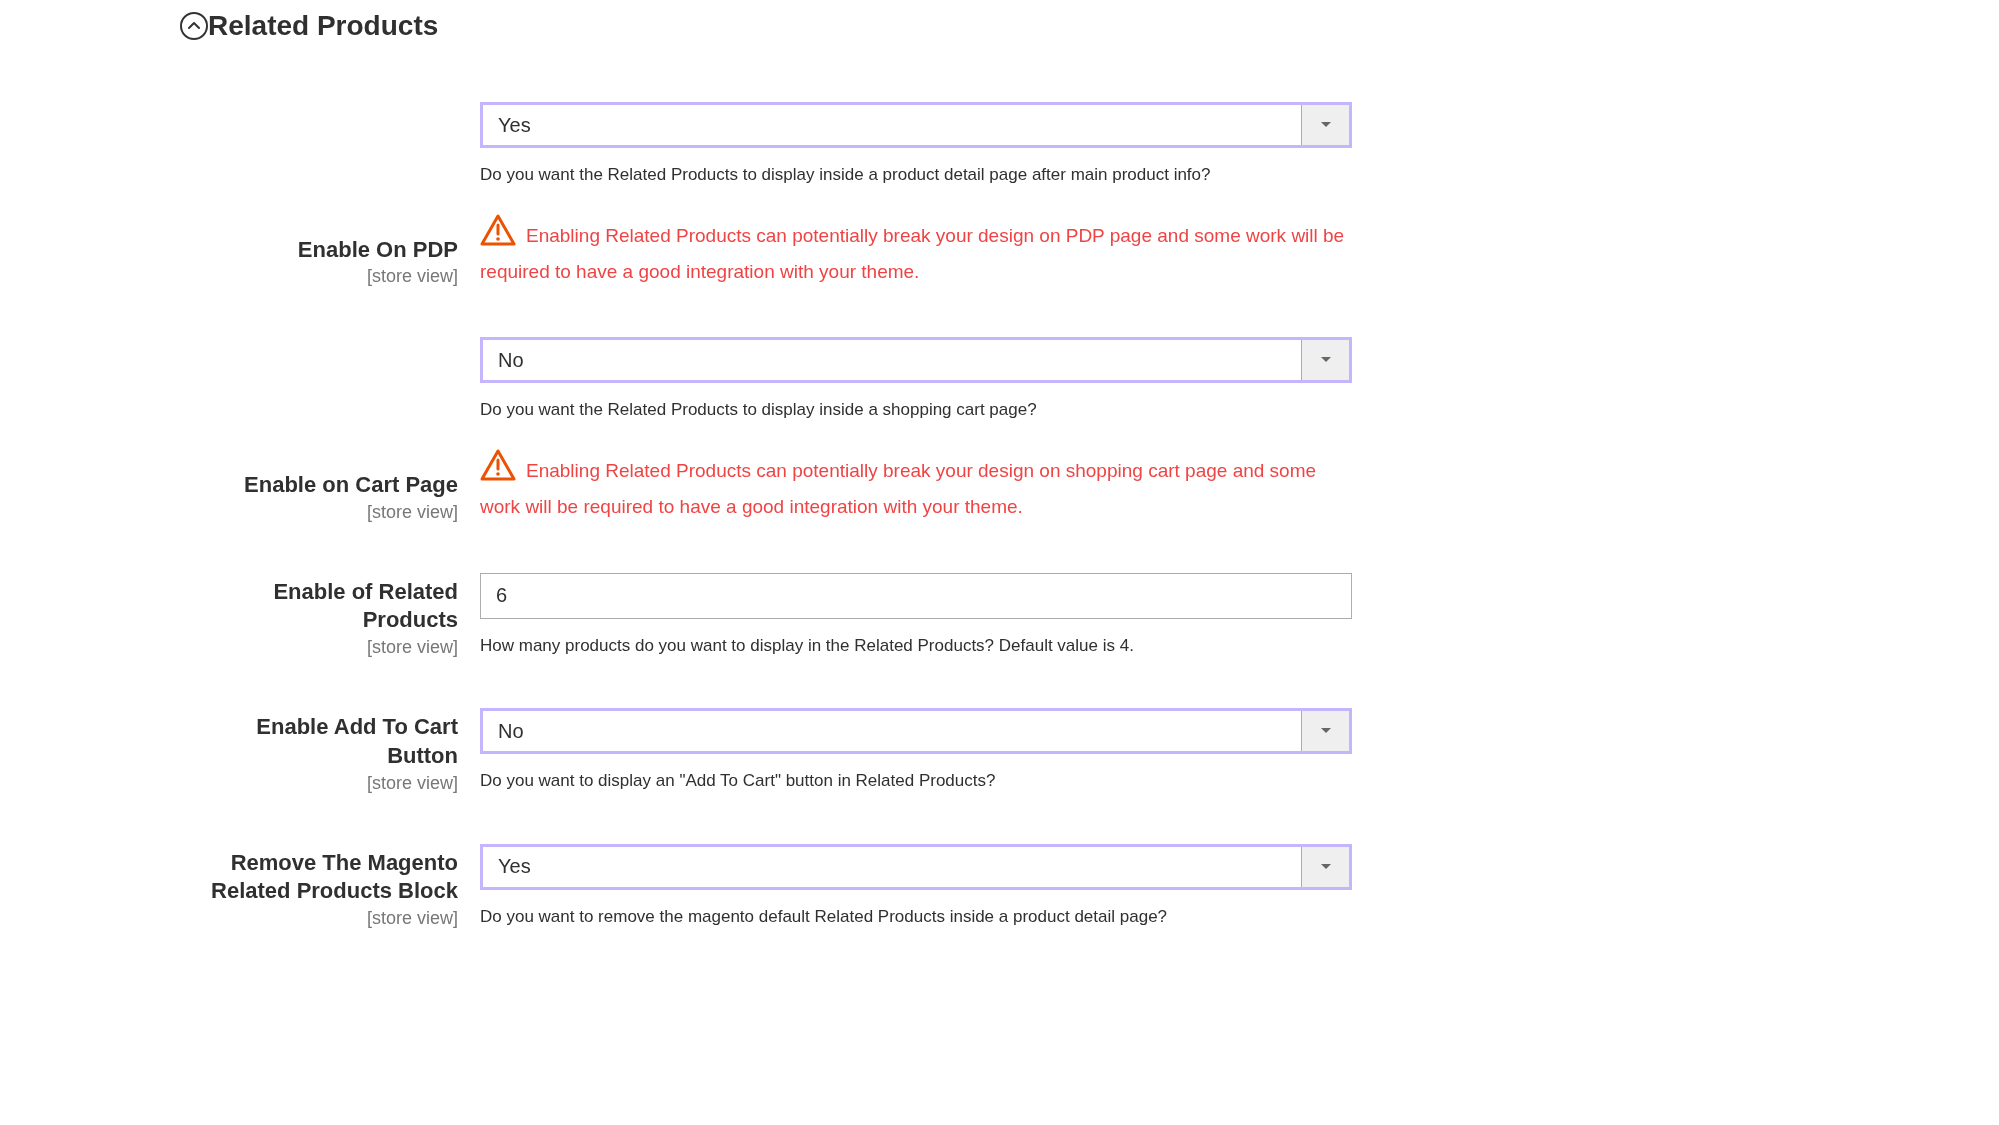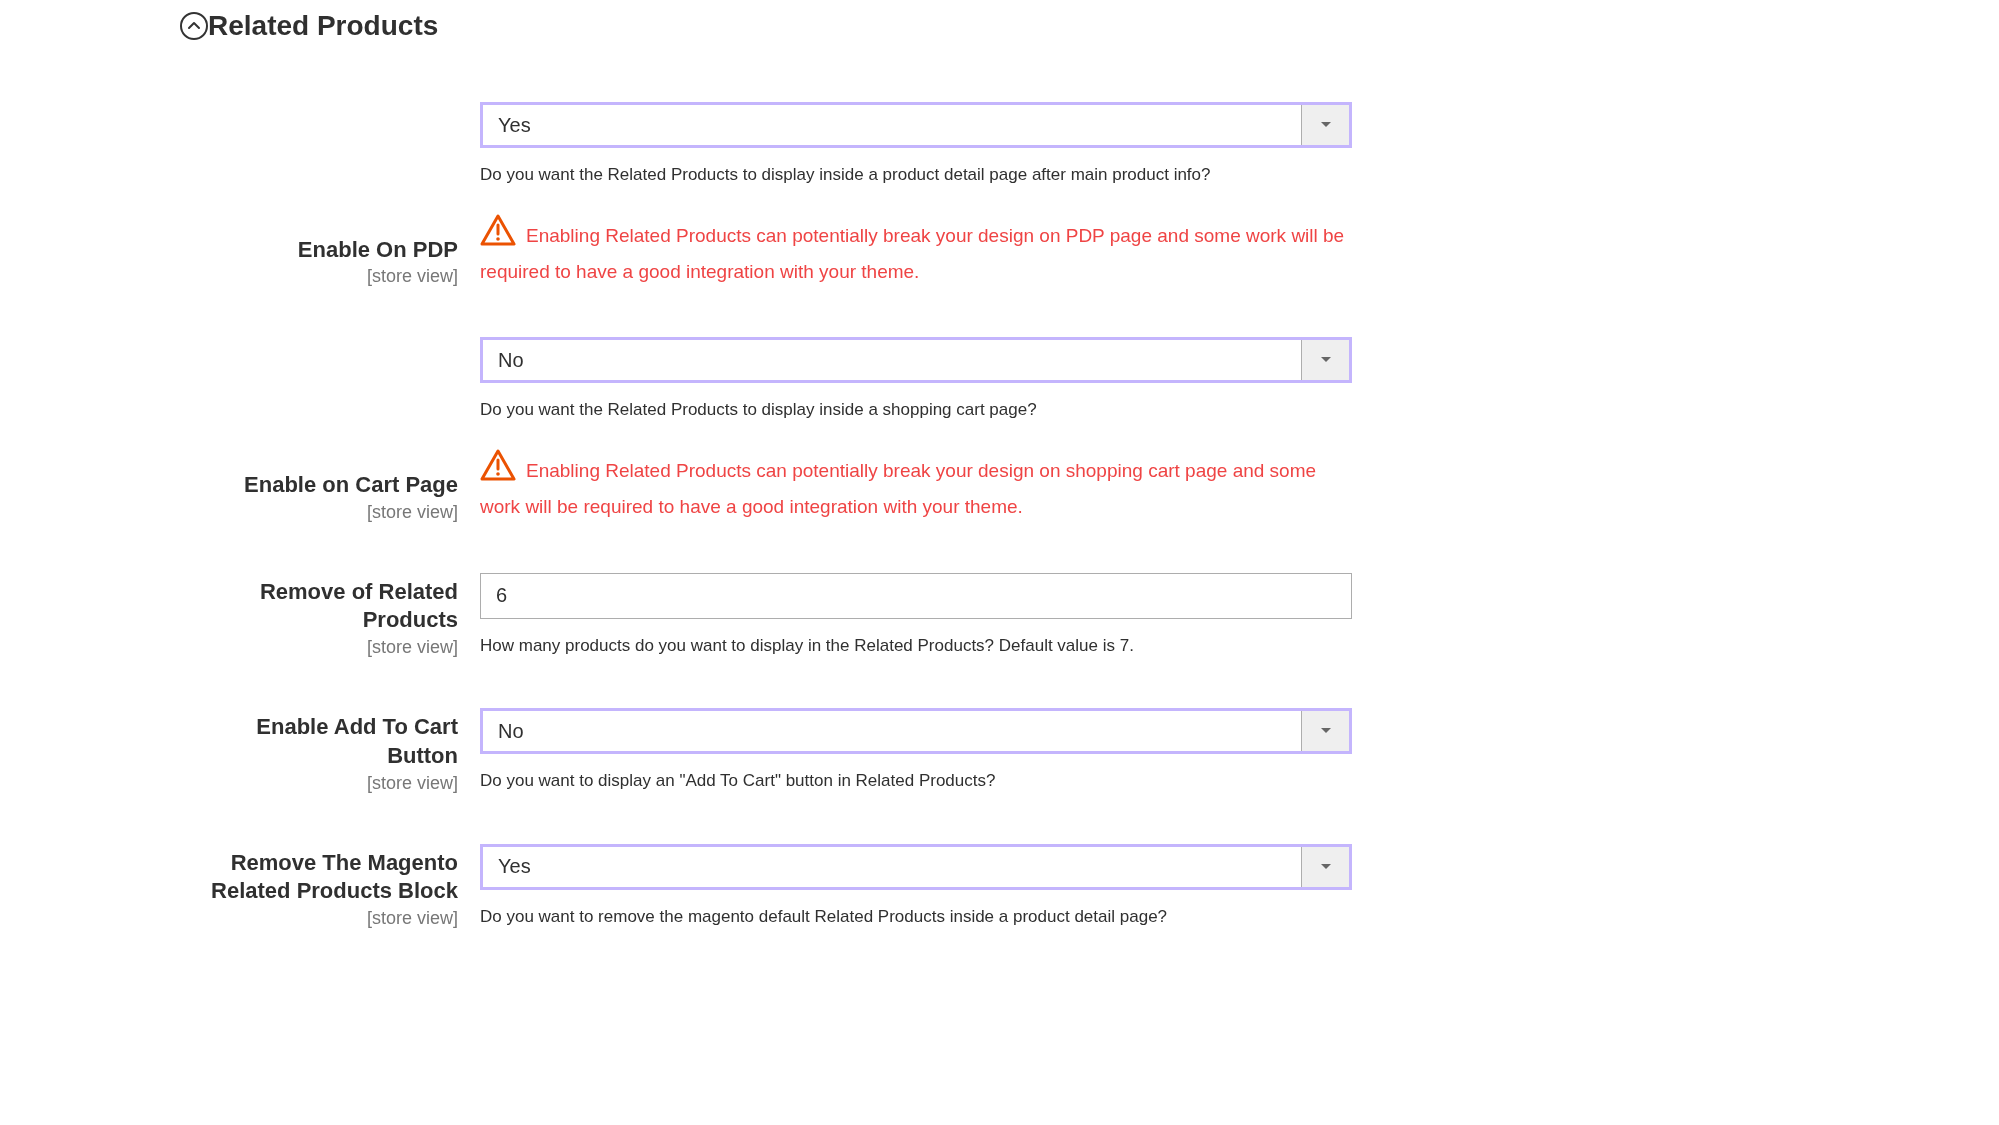--- a/index.html
+++ b/index.html
@@ -188,26 +188,26 @@
           <line x1="18" y1="11" x2="18" y2="20" stroke="#eb5202" stroke-width="3" stroke-linecap="round"></line>
           <circle cx="18" cy="25" r="1.8" fill="#eb5202"></circle>
         </svg>
       </span><span>Enabling Related Products can potentially break your design on shopping cart page and some work will be required to have a good integration with your theme.</span>
     </div>
   </div>
 </div>
 
 <div class="field-row">
   <div class="field-label-col">
-    <div class="field-label">Remove of Related Products</div>
+    <div class="field-label">Enable of Related Products</div>
     <div class="field-scope">[store view]</div>
   </div>
   <div class="field-value-col">
     <input type="text" class="text-input" value="6" style="">
-    <div class="helper-text">How many products do you want to display in the Related Products? Default value is 7.</div>
+    <div class="helper-text">How many products do you want to display in the Related Products? Default value is 4.</div>
   </div>
 </div>
 
 <div class="field-row">
   <div class="field-label-col">
     <div class="field-label">Enable Add To Cart Button</div>
     <div class="field-scope">[store view]</div>
   </div>
   <div class="field-value-col">
     <div class="select-wrap">

